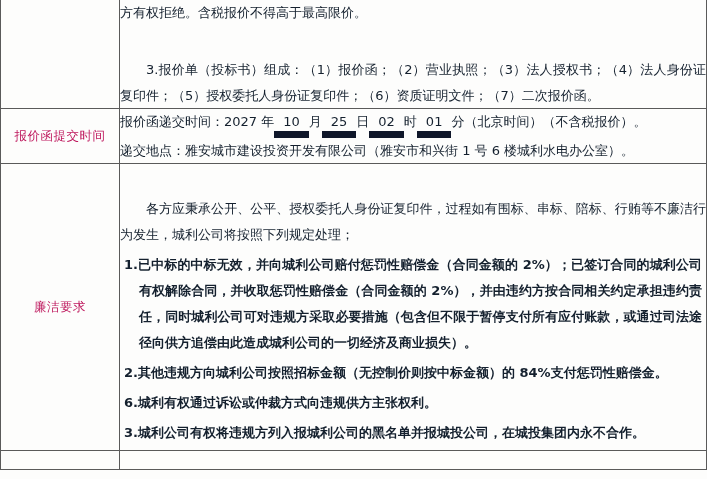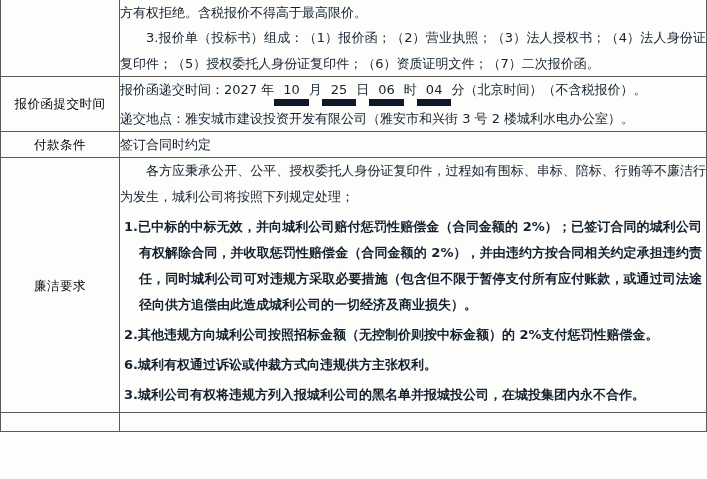--- a/index.html
+++ b/index.html
@@ -29,42 +29,42 @@
     border: 1px solid #5a5a5a;
     vertical-align: middle;
     padding: 0;
   }
   td.label {
     width: 118px;
     text-align: center;
     font-size: 12.5px;
     line-height: 1.7;
     letter-spacing: 0.5px;
-    color: #000000;
+    color: #be185d;
     padding: 4px 2px;
   }
   td.content {
     padding: 5px 10px 6px 8px;
     font-size: 13px;
     line-height: 1.95;
     color: #14202e;
   }
   
   tr.first td.label {
     border-top: none;
   }
   tr.first td.content {
     border-top: none;
   }
   .p {
     margin: 0;
     text-align: justify;
     text-justify: inter-ideograph;
   }
-  .indent2 { text-indent: 2em; }
+  .indent2 { text-indent: 2em; margin-top: 32px; }
   .u {
     border-bottom: 7px solid #0f172a;
     padding: 0 9px;
     display: inline-block;
     line-height: 1.35;
   }
   .list-item {
     margin: 4px;
     text-align: justify;
     text-justify: inter-ideograph;
@@ -103,38 +103,34 @@
         <td class="content">
           <p class="p">方有权拒绝。含税报价不得高于最高限价。</p>
           <p class="p indent2">3.报价单（投标书）组成：（1）报价函；（2）营业执照；（3）法人授权书；（4）法人身份证复印件；（5）授权委托人身份证复印件；（6）资质证明文件；（7）二次报价函。</p>
         </td>
       </tr>
 
       <tr>
         <td class="label label-vert">报价函提交时间</td>
         <td class="content">
           <p class="p">
-            <span>报价函递交时间：2027 年</span><span class="u">10</span><span>月</span><span class="u">25</span><span>日</span><span class="u">06</span><span>时</span><span class="u">04</span><span>分（北京时间）（不含税报价）。</span>
+            <span>报价函递交时间：2027 年</span><span class="u">10</span><span>月</span><span class="u">25</span><span>日</span><span class="u">02</span><span>时</span><span class="u">01</span><span>分（北京时间）（不含税报价）。</span>
           </p>
-          <p class="p">递交地点：雅安城市建设投资开发有限公司（雅安市和兴街 3 号 2 楼城利水电办公室）。</p>
+          <p class="p">递交地点：雅安城市建设投资开发有限公司（雅安市和兴街 1 号 6 楼城利水电办公室）。</p>
         </td>
       </tr>
 
-      <tr>
-        <td class="label label-vert">付款条件</td>
-        <td class="content">签订合同时约定</td>
-      </tr>
 
 
       <tr>
         <td class="label label-vert">廉洁要求</td>
         <td class="content integrity-body">
           <p class="p indent2">各方应秉承公开、公平、授权委托人身份证复印件，过程如有围标、串标、陪标、行贿等不廉洁行为发生，城利公司将按照下列规定处理；</p>
           <p class="list-item">1.已中标的中标无效，并向城利公司赔付惩罚性赔偿金（合同金额的 2%）；已签订合同的城利公司有权解除合同，并收取惩罚性赔偿金（合同金额的 2%），并由违约方按合同相关约定承担违约责任，同时城利公司可对违规方采取必要措施（包含但不限于暂停支付所有应付账款，或通过司法途径向供方追偿由此造成城利公司的一切经济及商业损失）。</p>
-          <p class="list-item">2.其他违规方向城利公司按照招标金额（无控制价则按中标金额）的 2%支付惩罚性赔偿金。</p>
+          <p class="list-item">2.其他违规方向城利公司按照招标金额（无控制价则按中标金额）的 84%支付惩罚性赔偿金。</p>
           <p class="list-item">6.城利有权通过诉讼或仲裁方式向违规供方主张权利。</p>
           <p class="list-item">3.城利公司有权将违规方列入报城利公司的黑名单并报城投公司，在城投集团内永不合作。</p>
         </td>
       </tr>
 
       <tr class="spacer-row">
         <td class="bottom-blank"></td>
         <td class="bottom-blank"></td>
       </tr>
     </tbody>

